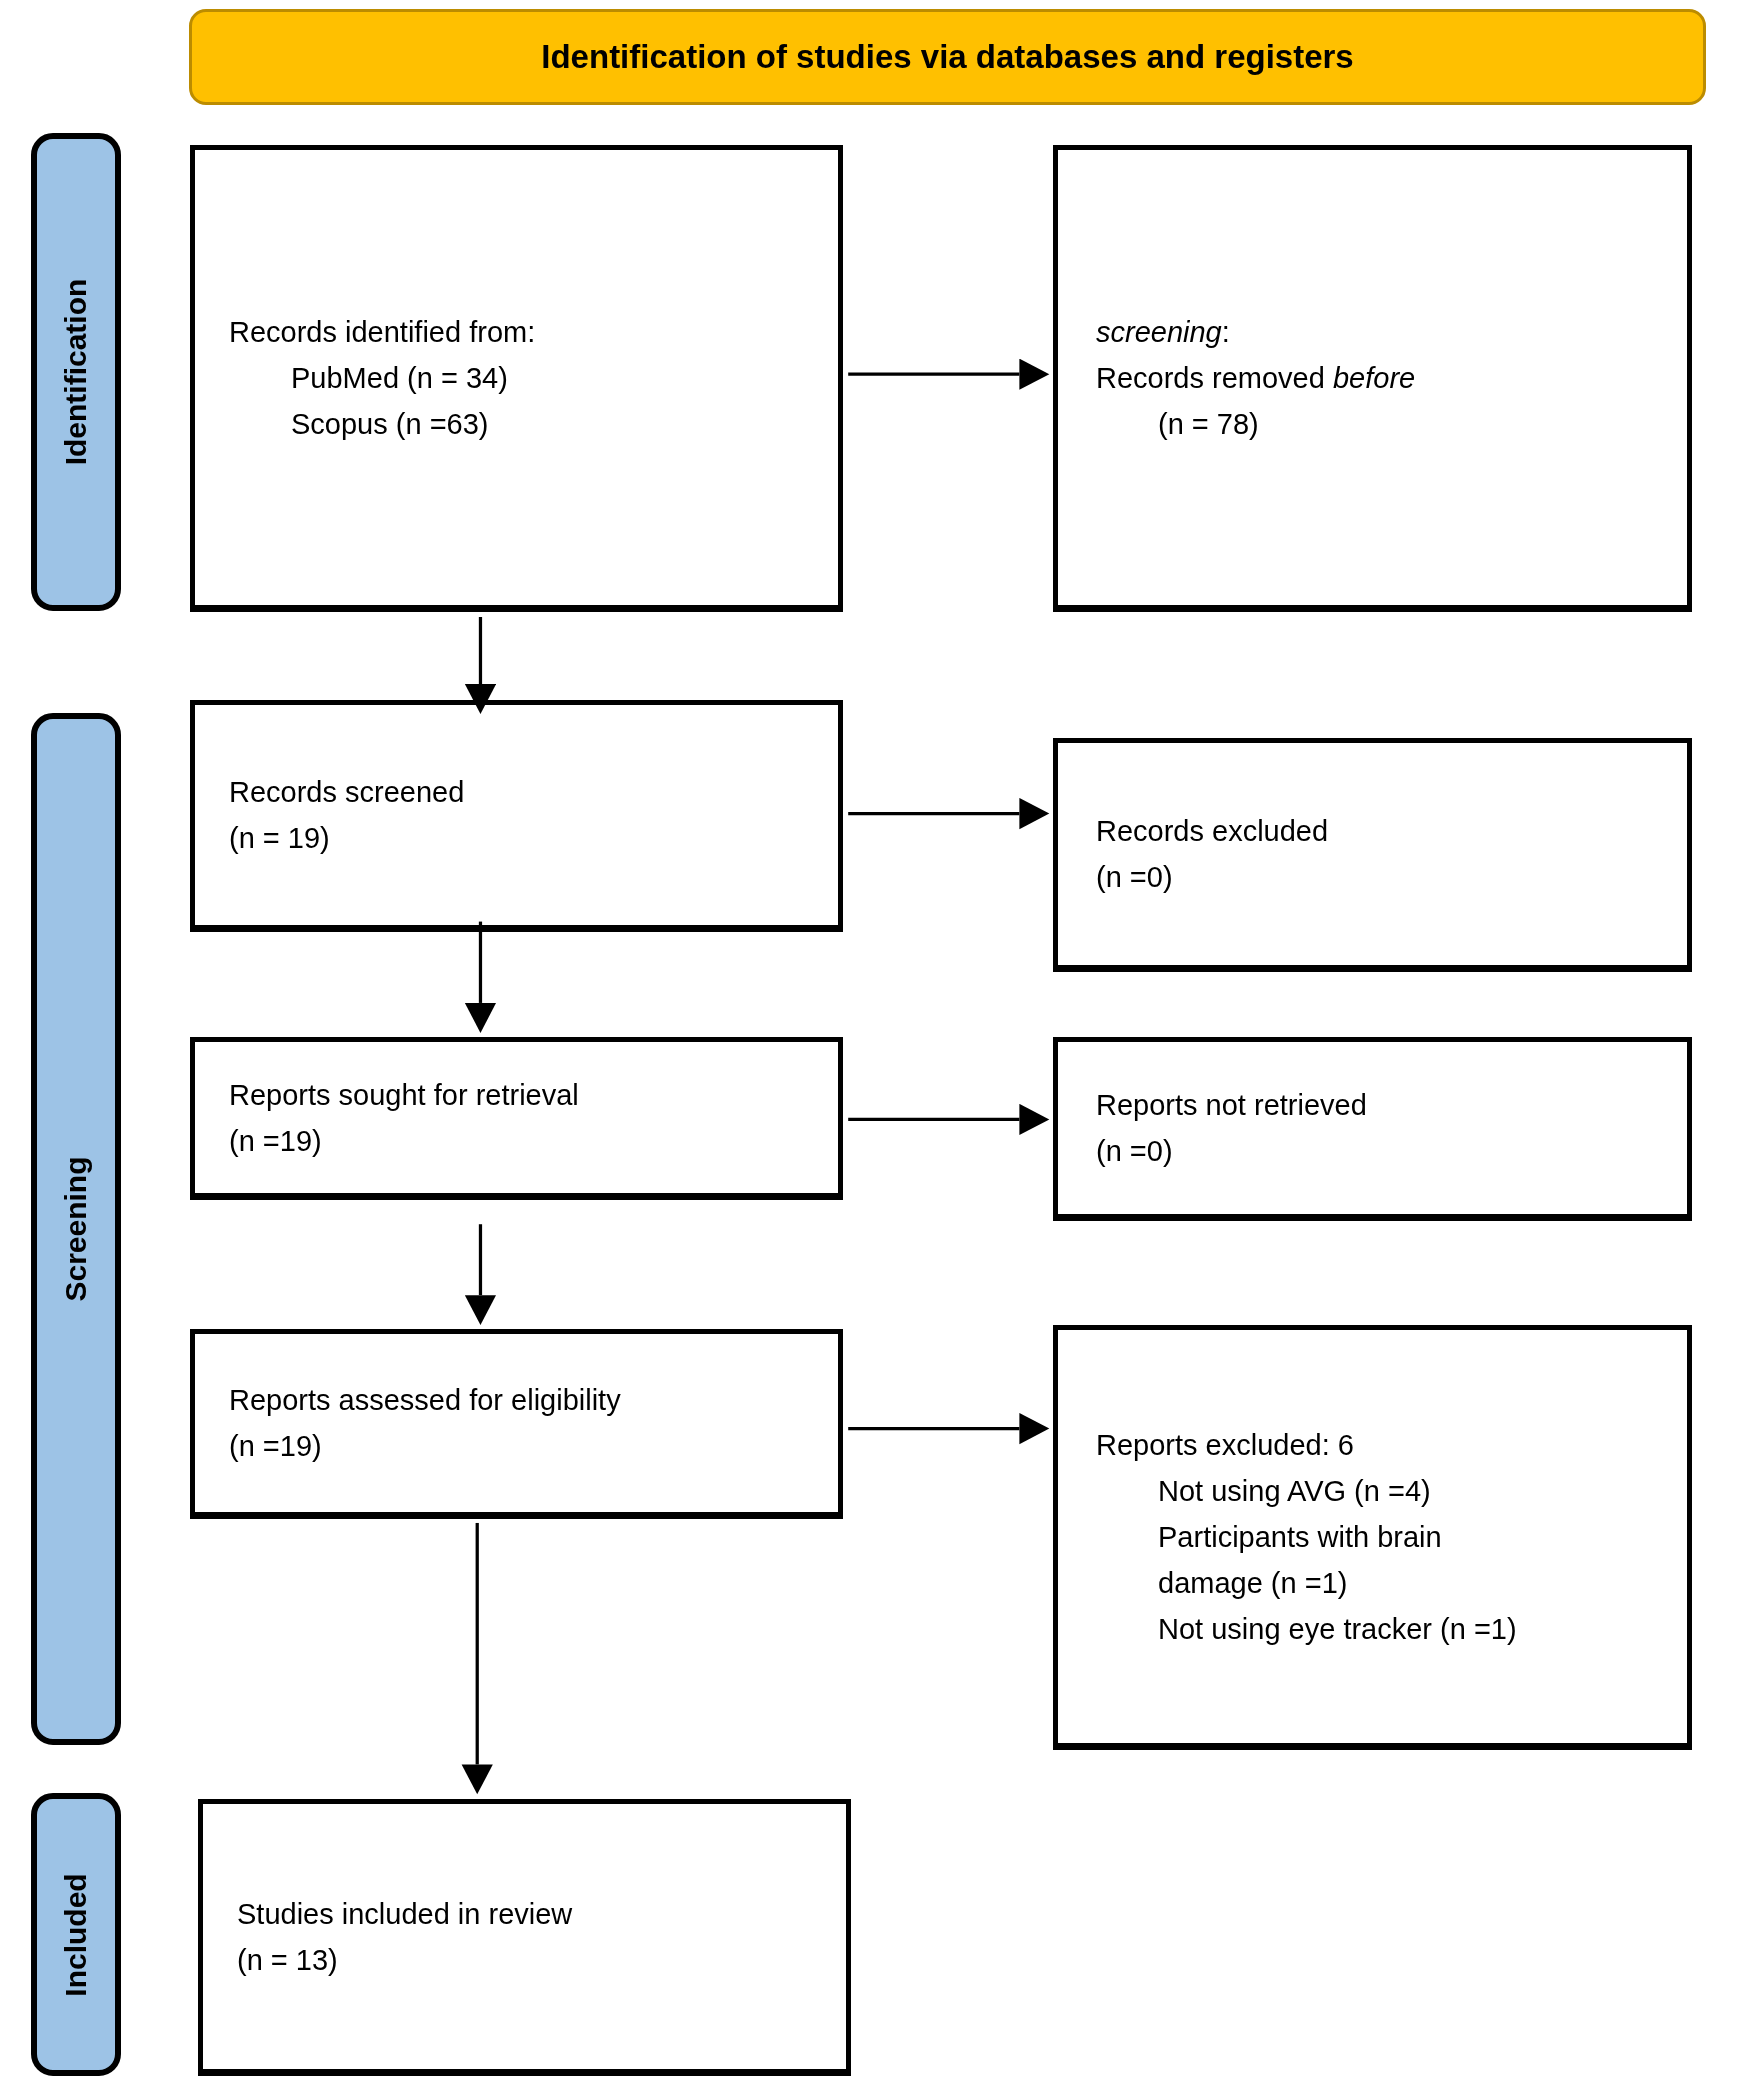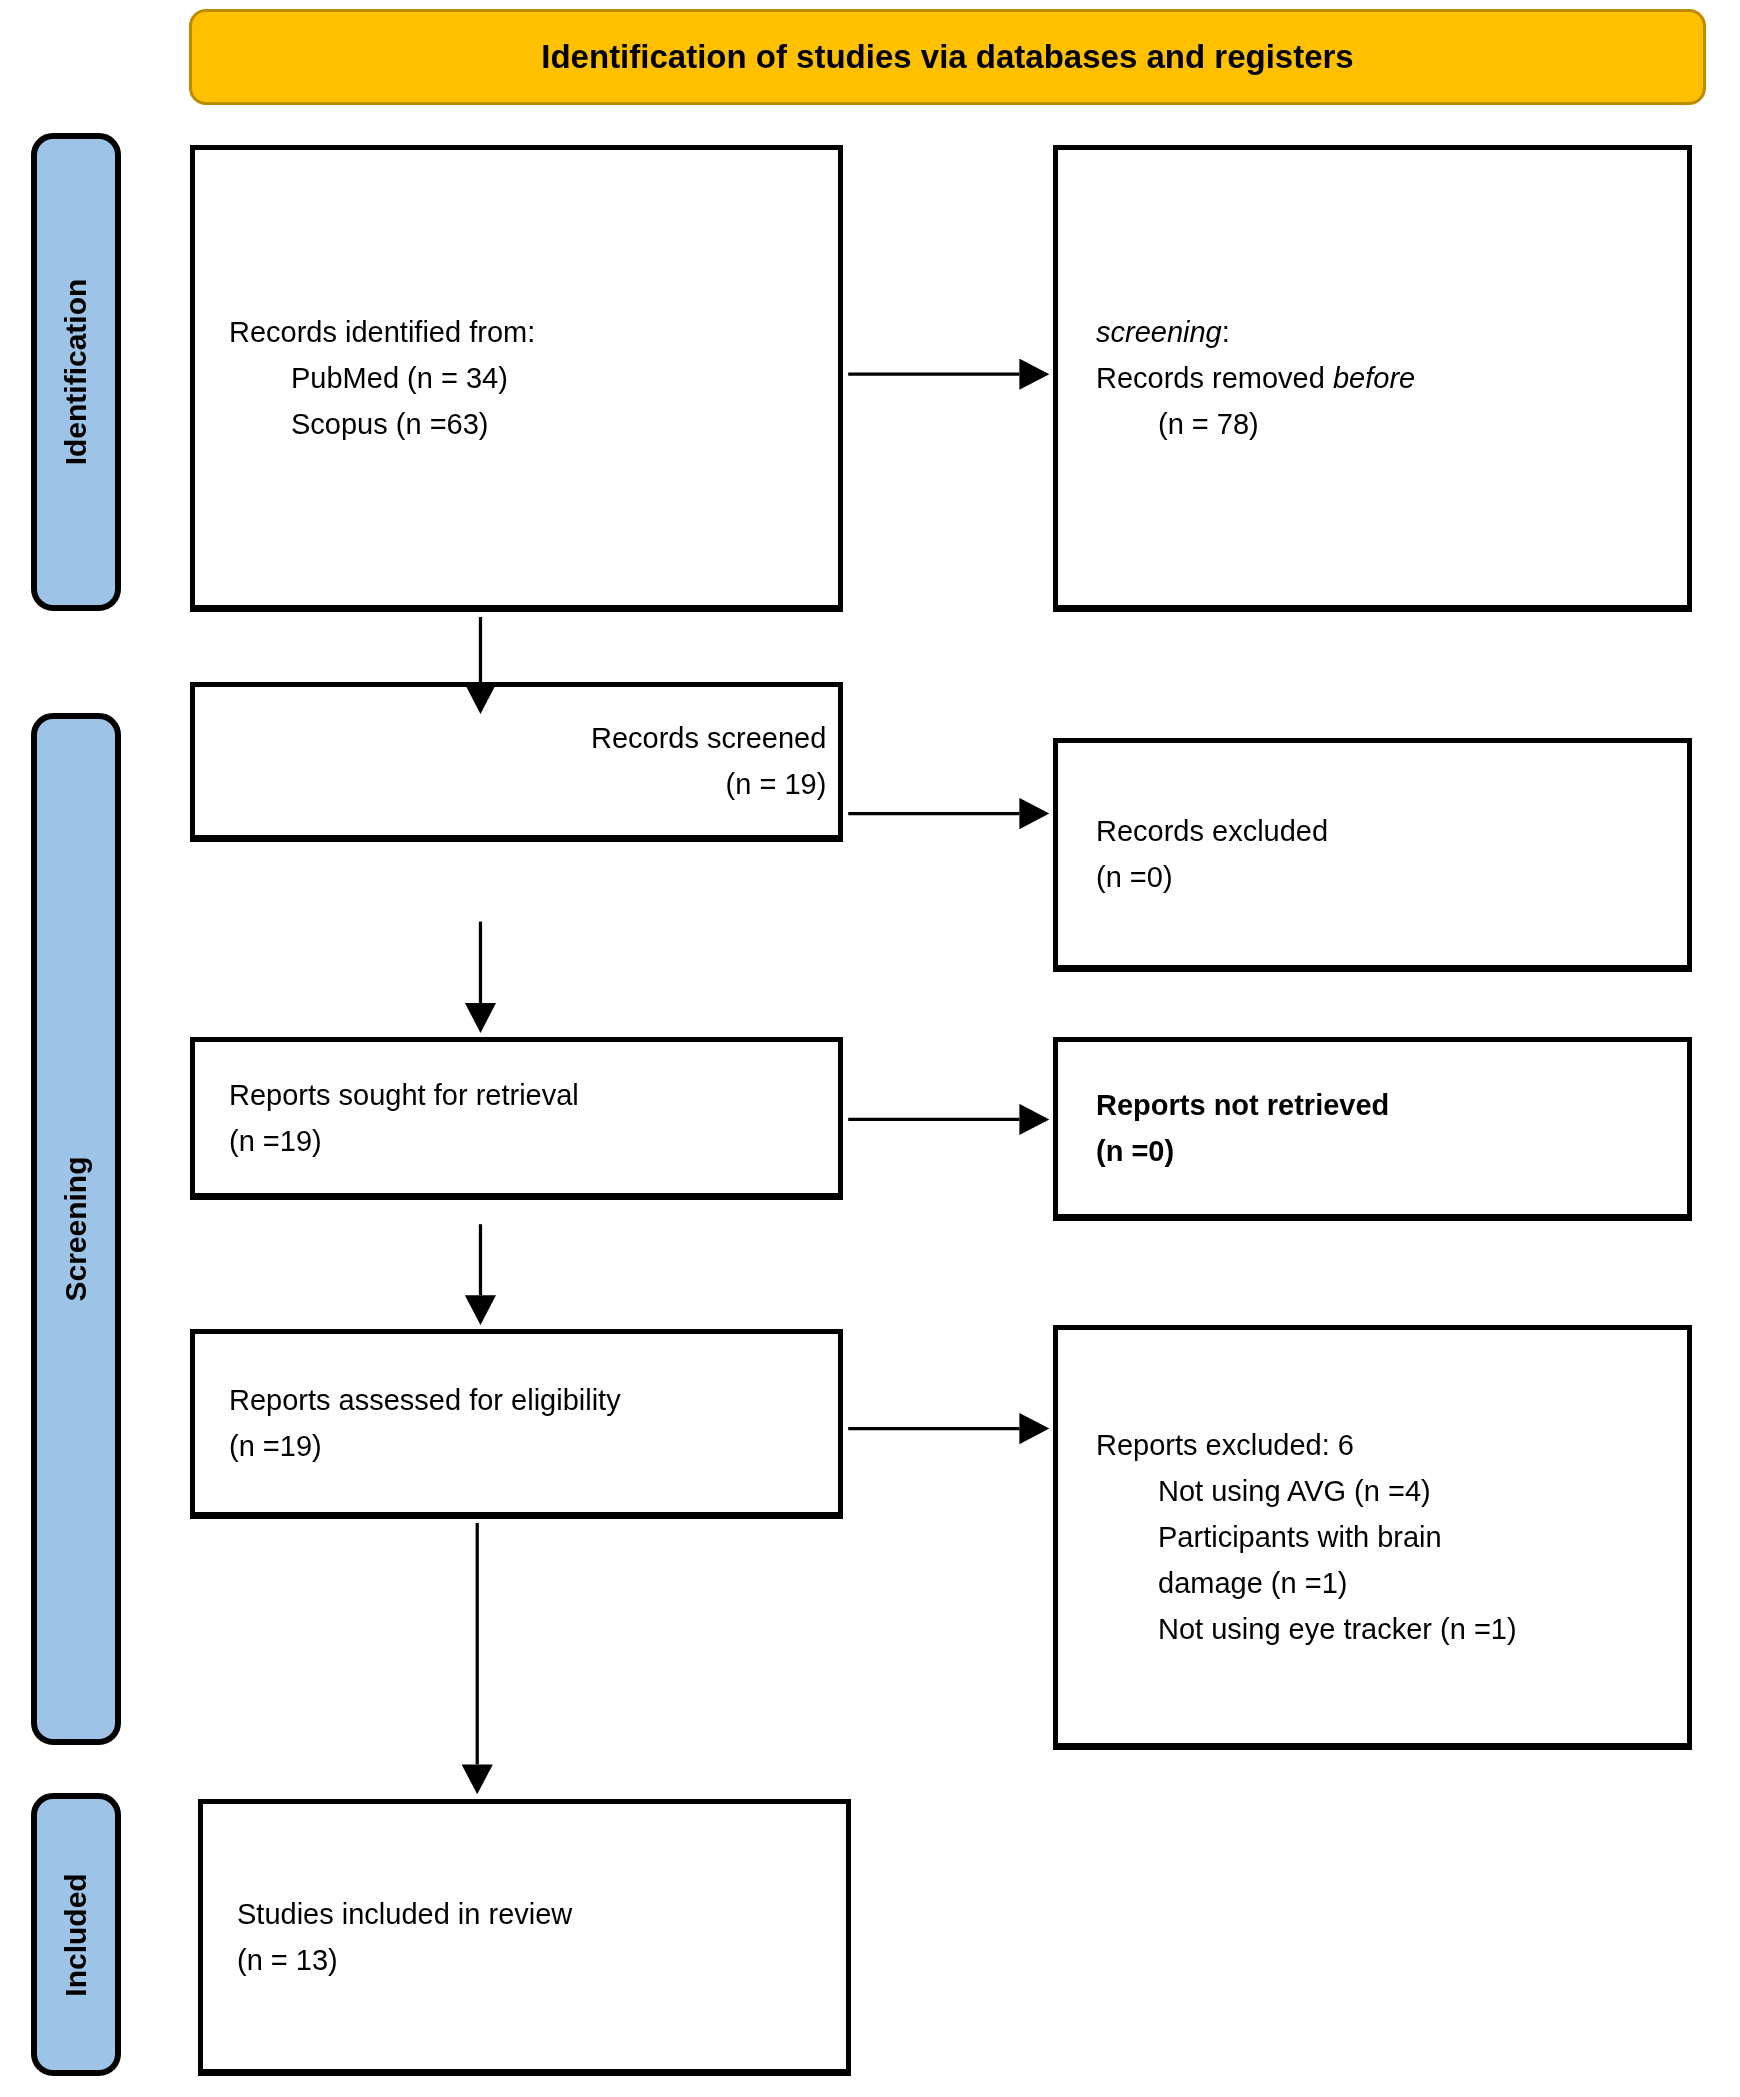--- a/index.html
+++ b/index.html
@@ -78,34 +78,34 @@
     <p class="indent">PubMed (n = 34)</p>
     <p class="indent">Scopus (n =63)</p>
   </div>
 
   <div class="fbox right-col" style="top:145px;height:467px;">
     <p><i>screening</i><span>:</span></p>
     <p><span>Records removed </span><i>before</i></p>
     <p class="indent">(n = 78)</p>
   </div>
 
-  <div class="fbox left-col" style="top:682px;height:160px;text-align:right;">
+  <div class="fbox left-col" style="top:700px;height:232px;">
     <p>Records screened</p>
     <p>(n = 19)</p>
   </div>
   <div class="fbox right-col" style="top:718px;height:234px;margin-top:20px;">
     <p>Records excluded</p>
     <p>(n =0)</p>
   </div>
 
   <div class="fbox left-col" style="top:1037px;height:163px;">
     <p>Reports sought for retrieval</p>
     <p>(n =19)</p>
   </div>
-  <div class="fbox right-col" style="top:1037px;height:184px;font-weight:bold;">
+  <div class="fbox right-col" style="top:1037px;height:184px;">
     <p>Reports not retrieved</p>
     <p>(n =0)</p>
   </div>
 
   <div class="fbox left-col" style="top:1329px;height:190px;">
     <p>Reports assessed for eligibility</p>
     <p>(n =19)</p>
   </div>
   <div class="fbox right-col" style="top:1325px;height:425px;">
     <p>Reports excluded: 6</p>

